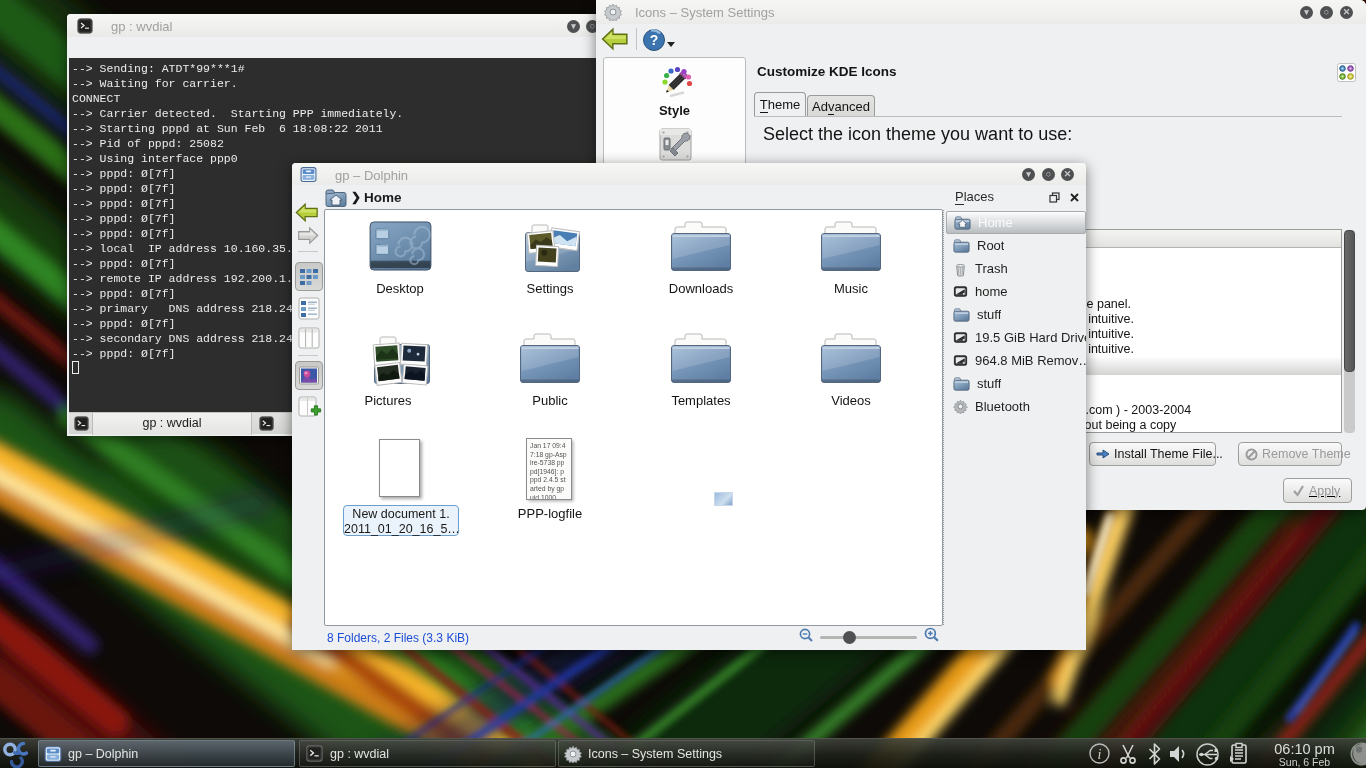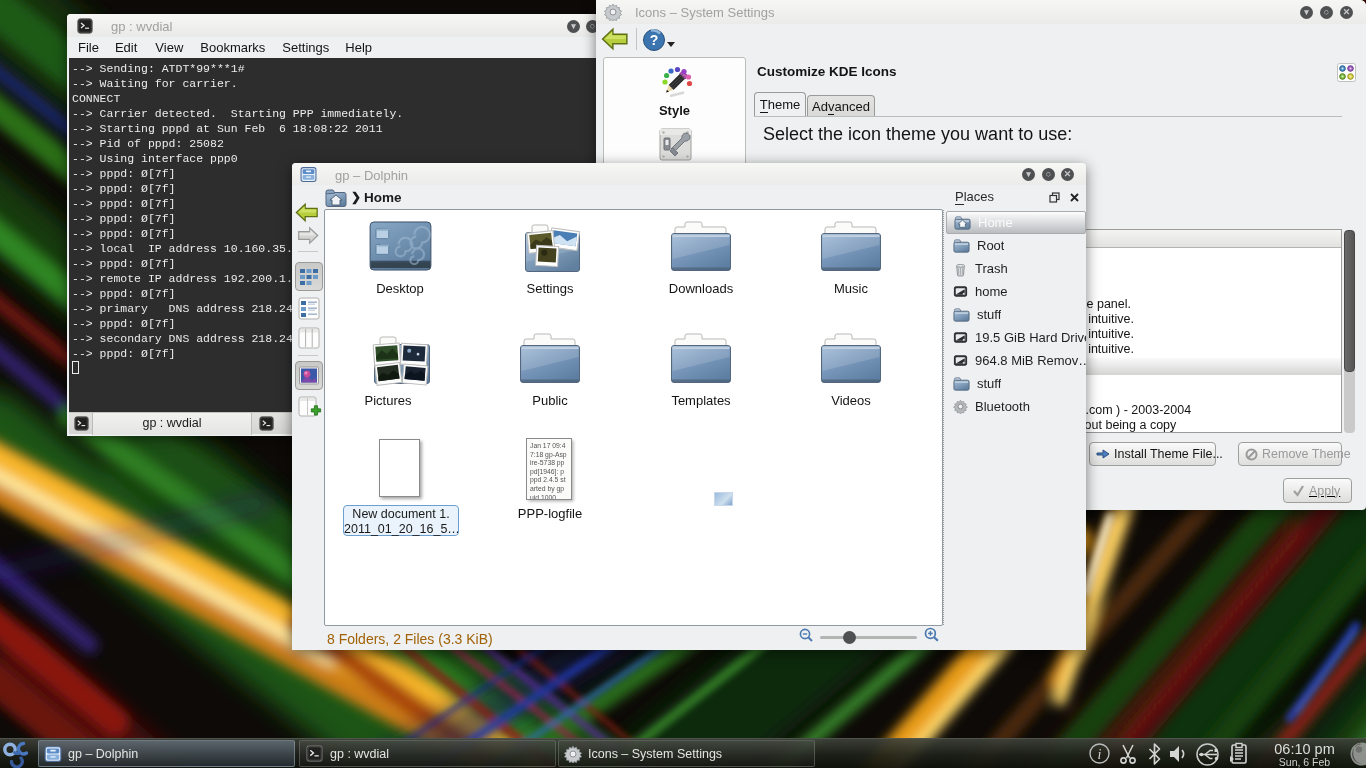--- a/index.html
+++ b/index.html
@@ -242,23 +242,20 @@
   <svg class="abs" style="left:10px;top:4px;" width="16" height="16">
       <use href="#konsico"></use>
     </svg>
   <div class="abs titletxt" style="left:44px;top:5px;">gp : wvdial</div>
   <div class="tbtn" style="left:500px;top:6px;">
       <span>▾</span>
     </div>
   <div class="tbtn" style="left:519px;top:6px;">
       <span>○</span>
     </div>
-  <div class="abs" id="kmenu" style="left:11px;top:26px;font-size:13px;color:#141414;">
-    <span style="margin-right:16px;">File</span><span style="margin-right:18px;">Edit</span><span style="margin-right:17px;">View</span><span style="margin-right:17px;">Bookmarks</span><span style="margin-right:16px;">Settings</span><span>Help</span>
-  </div>
   <pre class="abs" id="kterm" style="left:2px;top:44px;width:527px;height:354px;margin:0;background:#2d2d2d;color:#ececec;font-family:'Liberation Mono',monospace;font-size:11.5px;line-height:15px;padding:3px 0 0 3px;overflow:hidden;">--&gt; Sending: ATDT*99***1#
 --&gt; Waiting for carrier.
 CONNECT
 --&gt; Carrier detected.  Starting PPP immediately.
 --&gt; Starting pppd at Sun Feb  6 18:08:22 2011
 --&gt; Pid of pppd: 25082
 --&gt; Using interface ppp0
 --&gt; pppd: Ø[7f]
 --&gt; pppd: Ø[7f]
 --&gt; pppd: Ø[7f]
@@ -577,21 +574,21 @@
         <span>stuff</span>
       </div>
     <div class="prow">
         <svg width="15" height="15">
           <use href="#gearico"></use>
         </svg>
         <span>Bluetooth</span>
       </div>
   </div>
 
-  <div class="abs" id="dstatus" style="left:35px;top:468px;font-size:14px;color:#a16207;">8 Folders, 2 Files (3.3 KiB)</div>
+  <div class="abs" id="dstatus" style="left:35px;top:468px;font-size:12px;color:#1d4ed8;">8 Folders, 2 Files (3.3 KiB)</div>
   <svg class="abs" style="left:507px;top:465px;" width="15" height="15" viewBox="0 0 15 15">
       <circle cx="6" cy="6" r="4.6" fill="none" stroke="#4a7ab0" stroke-width="1.6"></circle>
       <line x1="3.8" y1="6" x2="8.2" y2="6" stroke="#4a7ab0" stroke-width="1.4"></line>
       <line x1="9.5" y1="9.5" x2="13" y2="13" stroke="#4a7ab0" stroke-width="2"></line>
     </svg>
   <div class="abs" style="left:528px;top:473px;width:97px;height:3px;background:#b4b4b3;border-radius:2px;"></div>
   <div class="abs" style="left:551px;top:468px;width:13px;height:13px;border-radius:50%;background:#4e5051;"></div>
   <svg class="abs" style="left:632px;top:464px;" width="16" height="16" viewBox="0 0 15 15">
       <circle cx="6" cy="6" r="4.6" fill="none" stroke="#4a7ab0" stroke-width="1.6"></circle>
       <line x1="3.8" y1="6" x2="8.2" y2="6" stroke="#4a7ab0" stroke-width="1.4"></line>

